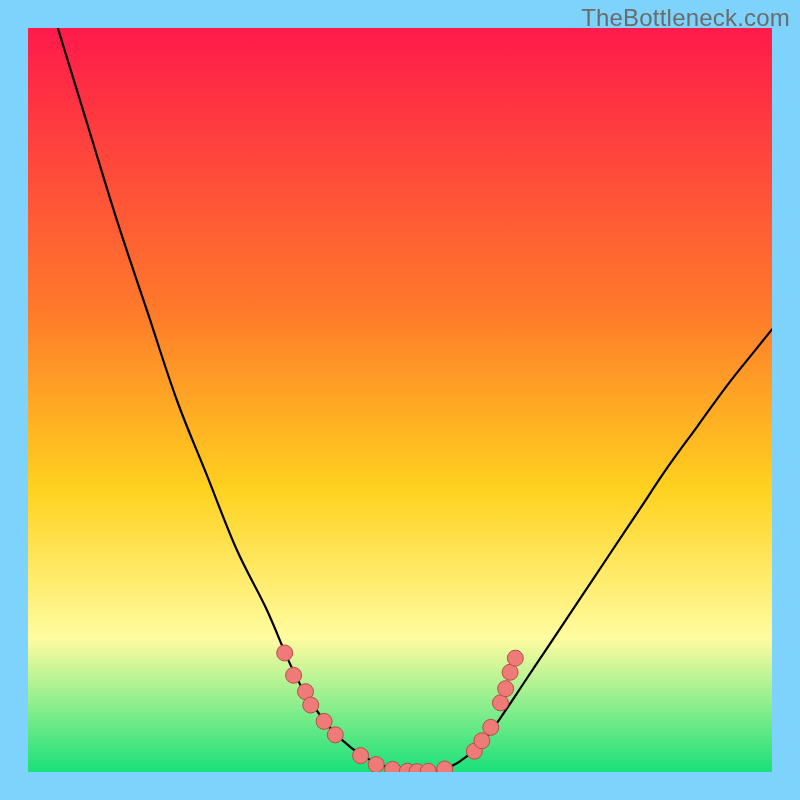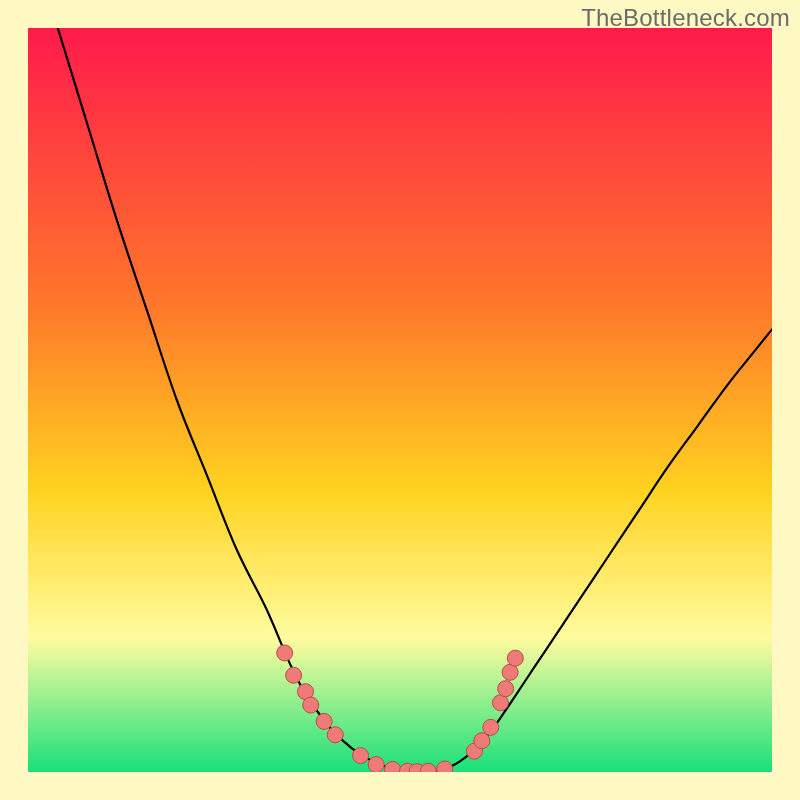--- a/index.html
+++ b/index.html
@@ -10,21 +10,21 @@
     background: #000;
     overflow: hidden;
     font-family: Arial, Helvetica, sans-serif;
   }
   .frame {
     position: absolute;
     left: 0;
     top: 0;
     width: 800px;
     height: 800px;
-    background: #fef9c3;
+    background: #7dd3fc;
   }
   .plot {
     position: absolute;
     left: 28px;
     top: 28px;
     width: 744px;
     height: 744px;
     overflow: hidden;
   }
   .watermark {

